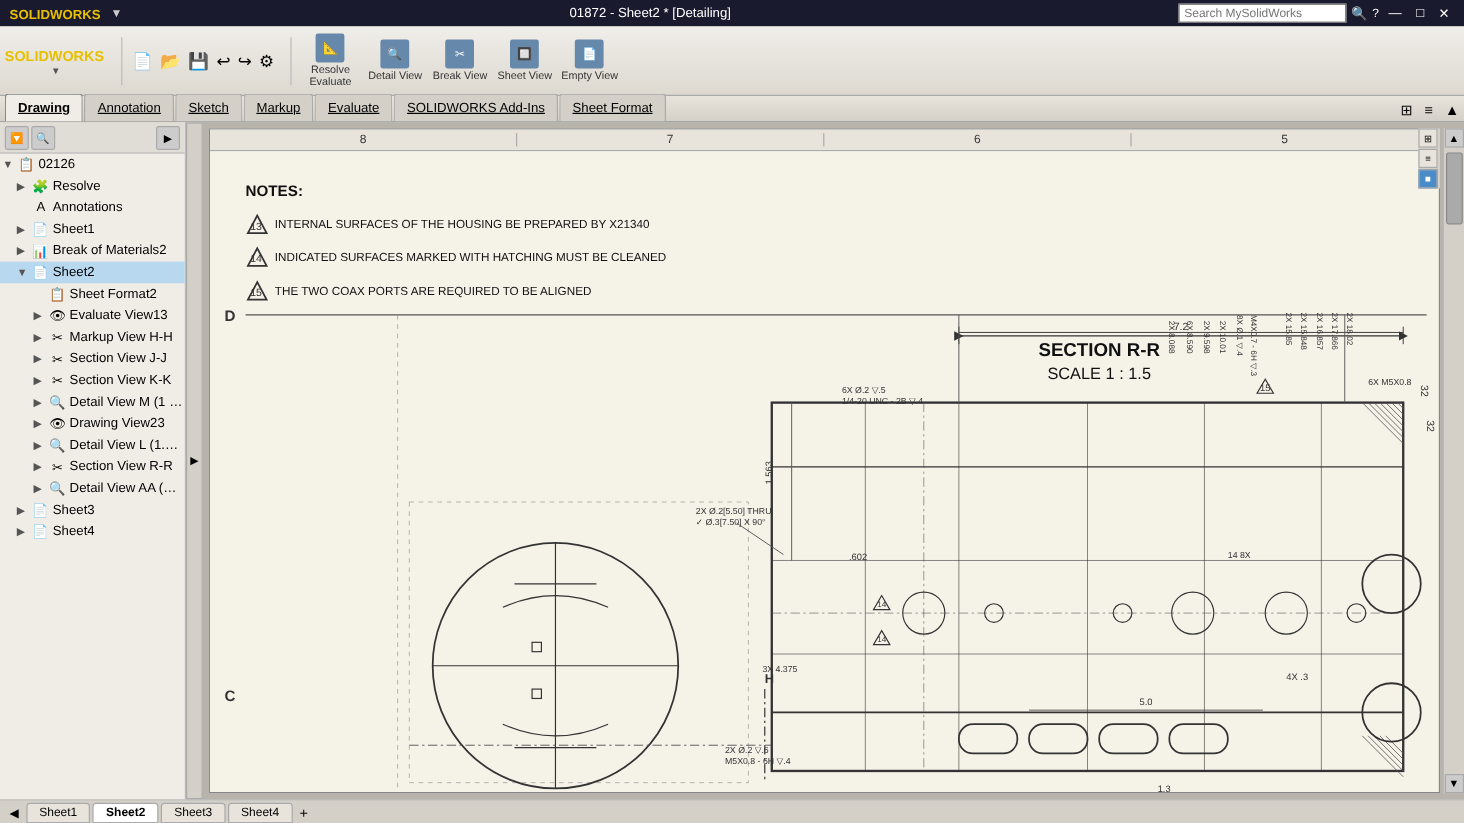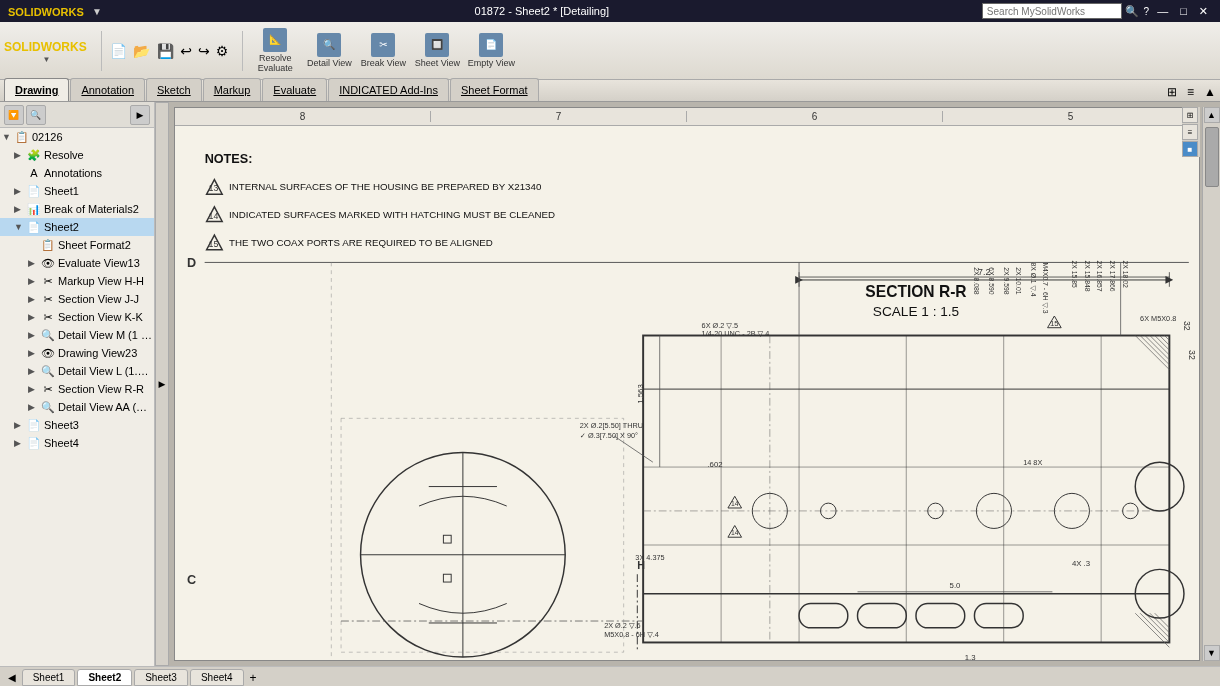--- a/index.html
+++ b/index.html
@@ -228,21 +228,21 @@
 View</span>
   </div>
 </div>
 
 <div id="ribbon-tabs">
   <div class="ribbon-tab active">Drawing</div>
   <div class="ribbon-tab">Annotation</div>
   <div class="ribbon-tab">Sketch</div>
   <div class="ribbon-tab">Markup</div>
   <div class="ribbon-tab">Evaluate</div>
-  <div class="ribbon-tab">INDICATED Add-Ins</div>
+  <div class="ribbon-tab">SOLIDWORKS Add-Ins</div>
   <div class="ribbon-tab">Sheet Format</div>
 
   <div class="ribbon-tab-right" style="margin-left:auto;">
     <span style="font-size:12px;cursor:pointer;padding:2px 4px;">⊞</span>
     <span style="font-size:12px;cursor:pointer;padding:2px 4px;">≡</span>
     <span style="font-size:12px;cursor:pointer;padding:2px 4px;">▲</span>
   </div>
 </div>
 
 <div id="main" style="display:flex;height:564px;">

